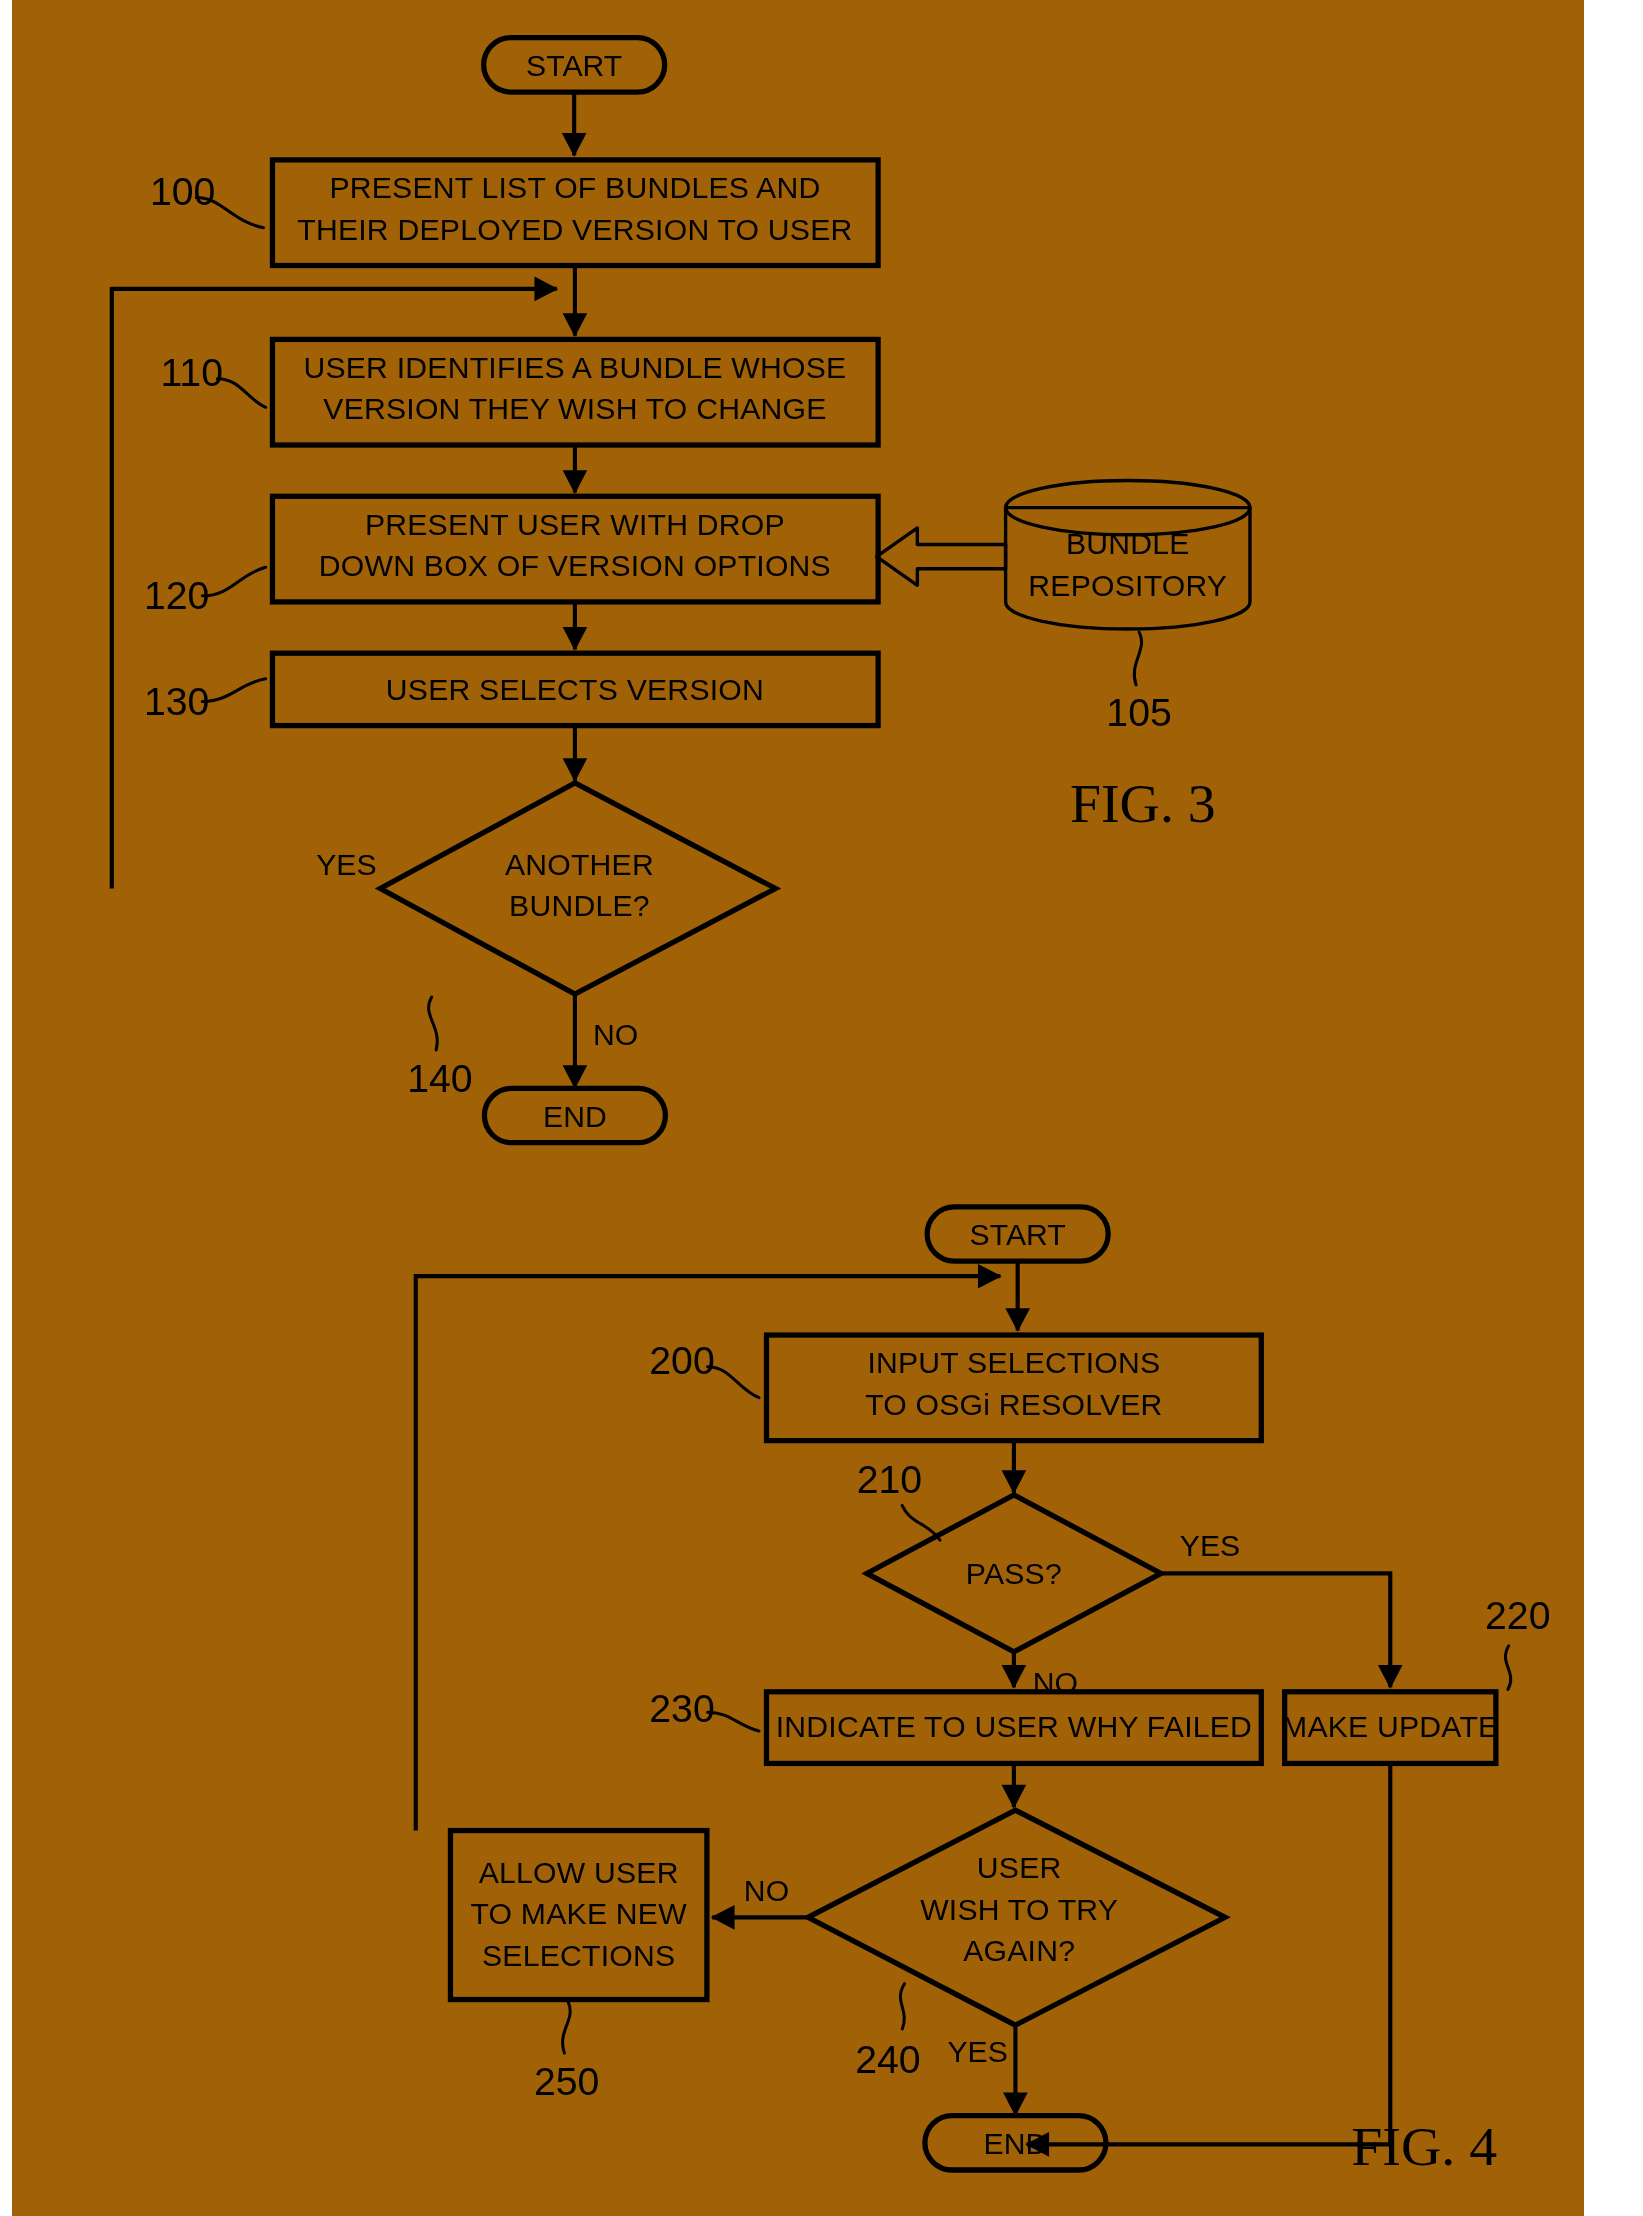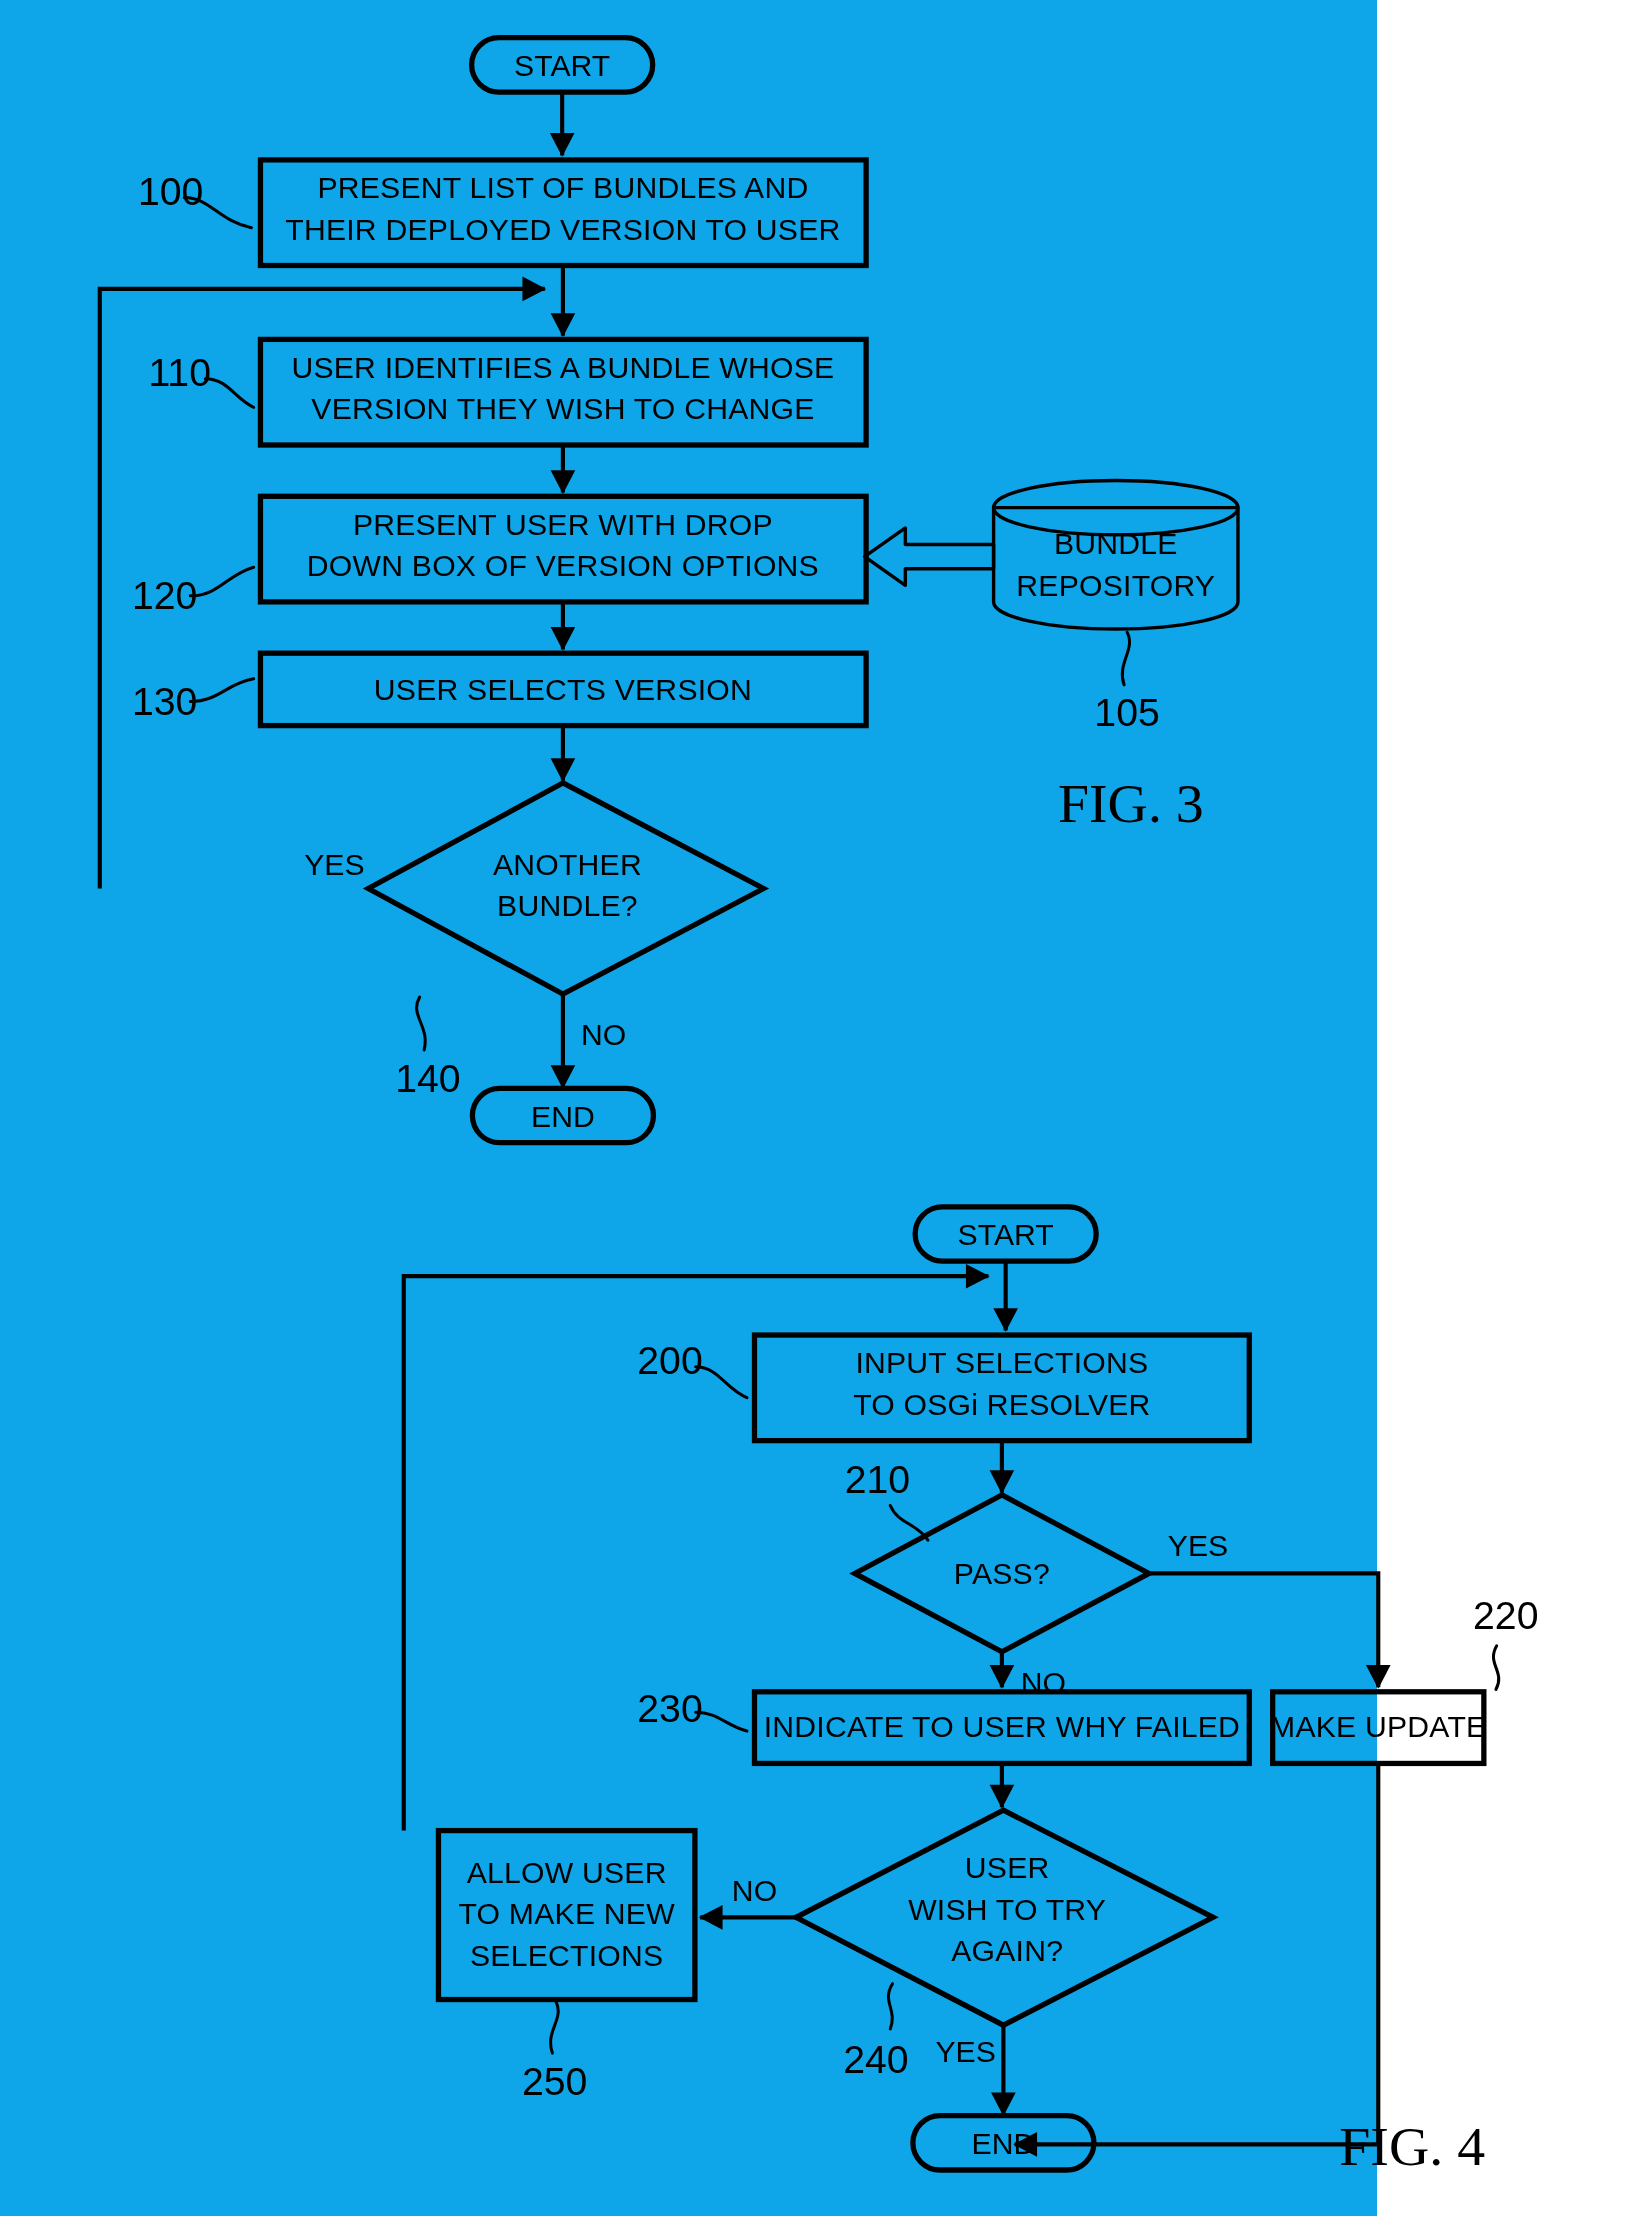--- a/index.html
+++ b/index.html
@@ -8,23 +8,24 @@
     background: #ffffff;
   }
   body {
     width: 1644px;
     height: 2216px;
     font-family: "Liberation Sans", sans-serif;
     overflow: hidden;
   }
   #sheet {
     position: relative;
-    width: 1377px;
+    width: 1572px;
     height: 2216px;
-    background: #0ea5e9;
+    background: #a16207;
+    margin-left: 12px;
   }
   svg#figure {
     position: absolute;
     left: 0;
     top: 0;
     width: 1644px;
     height: 2216px;
     display: block;
   }
   .shape-fill { fill: #ffffff; }

